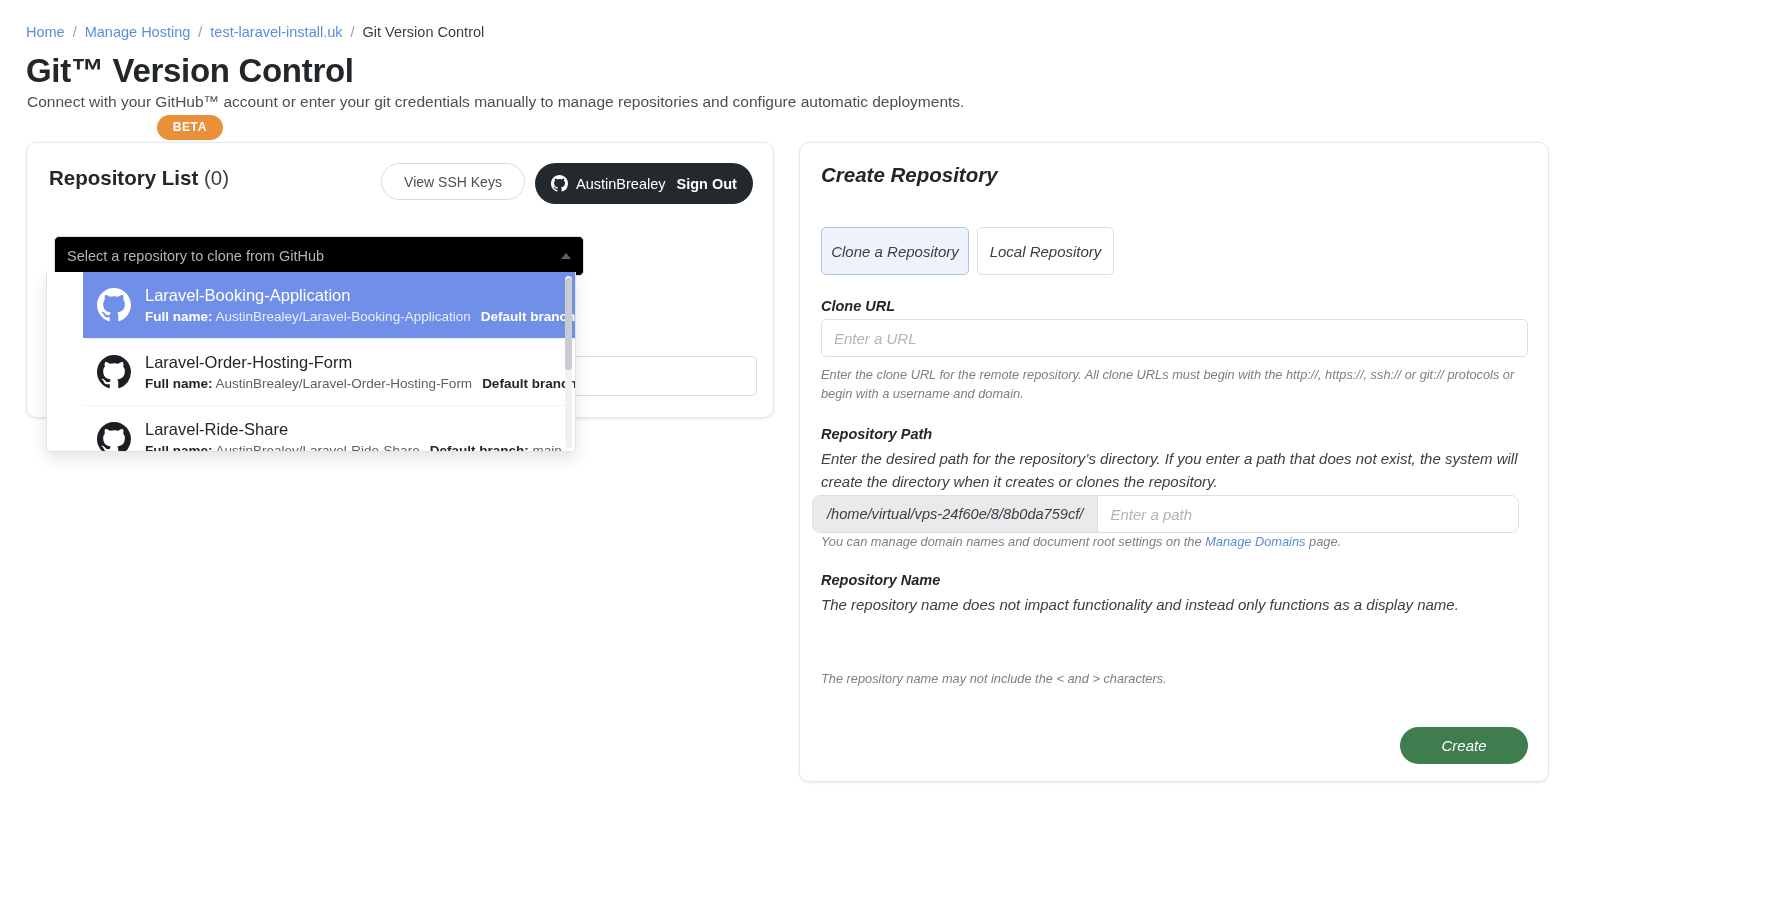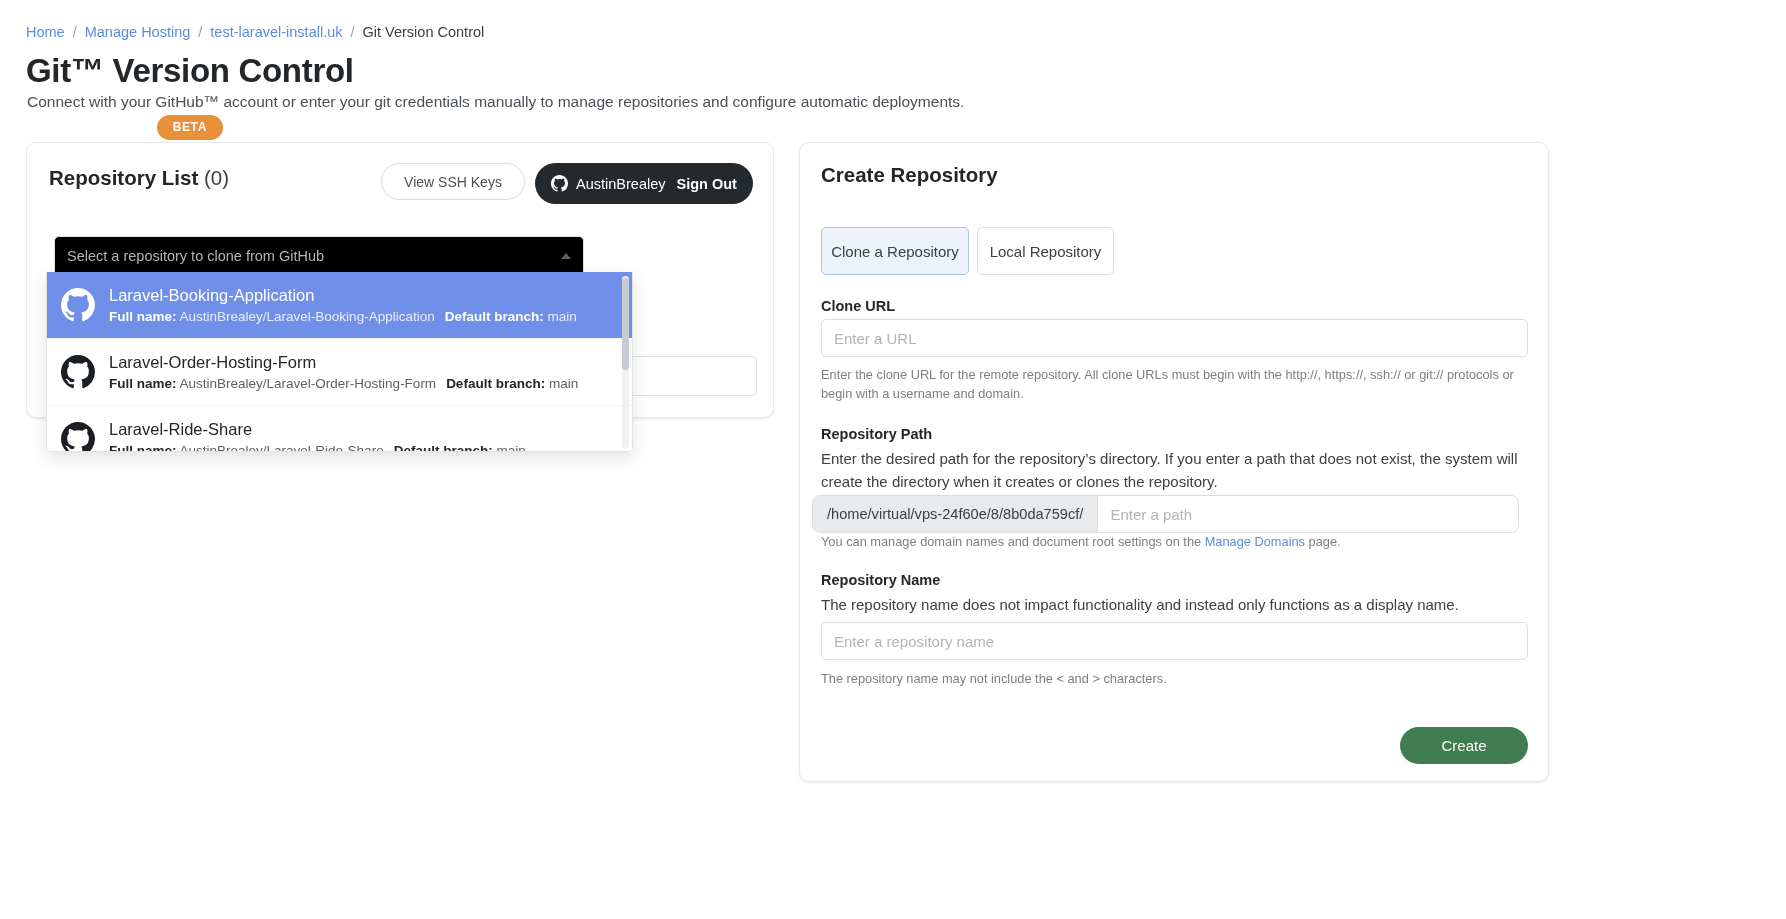--- a/index.html
+++ b/index.html
@@ -43,21 +43,21 @@
     font-size: 15.5px; color: #4a5055; line-height: 20px;
   }
 
   
   .card {
     position: absolute; background: #fff;
     border: 1px solid #e6e8ea; border-radius: 10px;
     box-shadow: 0 1px 3px rgba(16,24,40,0.06), 0 1px 2px rgba(16,24,40,0.04);
   }
   #left-card  { left: 26px;  top: 142px; width: 748px; height: 276px; padding-left: 28px; }
-  #right-card { left: 799px; top: 142px; width: 750px; height: 640px; }
+  #right-card { left: 799px; top: 142px; width: 750px; height: 640px; font-style: italic; }
 
   
   .repo-list-header {
     position: absolute; left: 0; top: 0; width: 100%;
     height: 76px;
   }
   .repo-list-title {
     position: absolute; left: 22px; top: 23px;
     font-size: 20.5px; font-weight: 700; color: #23272a;
   }
@@ -101,28 +101,29 @@
   
   .ghost-input {
     position: absolute; left: 20px; width: 710px; height: 40px;
     border: 1px solid #dcdfe2; border-radius: 5px; background: #fff;
   }
   #ghost-1 { top: 213px; }
 
   
   .dropdown {
     position: absolute; left: 46px; top: 272px;
-    width: 587px; height: 180px;
+    width: 530px; height: 180px;
     background: #ffffff;
     border: 1px solid #e0e3e6;
     border-top: none;
     border-radius: 0 0 5px 5px;
     box-shadow: 0 6px 16px rgba(16,24,40,0.12);
     overflow: hidden;
     z-index: 40;
+    padding-left: 36px;
   }
   .dd-item {
     position: relative;
     height: 67px; padding: 10px 14px 10px 14px;
     display: flex; align-items: center; gap: 14px;
     cursor: pointer; background: #fff;
     border-bottom: 1px solid #f1f2f4;
   }
   .dd-item.selected { background: #6f8fe8; }
   .dd-icon { width: 34px; height: 34px; flex: 0 0 34px; }
@@ -384,23 +385,20 @@
       <span class="ig-field">
         <span>Enter a path</span>
       </span>
     </div>
     <div class="field-hint" id="hint-repo-path">
       <span>You can manage domain names and document root settings on the </span><a href="#">Manage Domains</a><span> page.</span>
     </div>
 
     <div class="field-label" id="lbl-repo-name">Repository Name</div>
     <div class="field-desc" id="desc-repo-name">The repository name does not impact functionality and instead only functions as a display name.</div>
-    <div class="text-input" id="inp-repo-name">
-      <span>Enter a repository name</span>
-    </div>
     <div class="field-hint" id="hint-repo-name">The repository name may not include the &lt; and &gt; characters.</div>
 
     <div class="btn-create">
       <span>Create</span>
     </div>
   </section>
 
 </div>
 
 </body></html>

